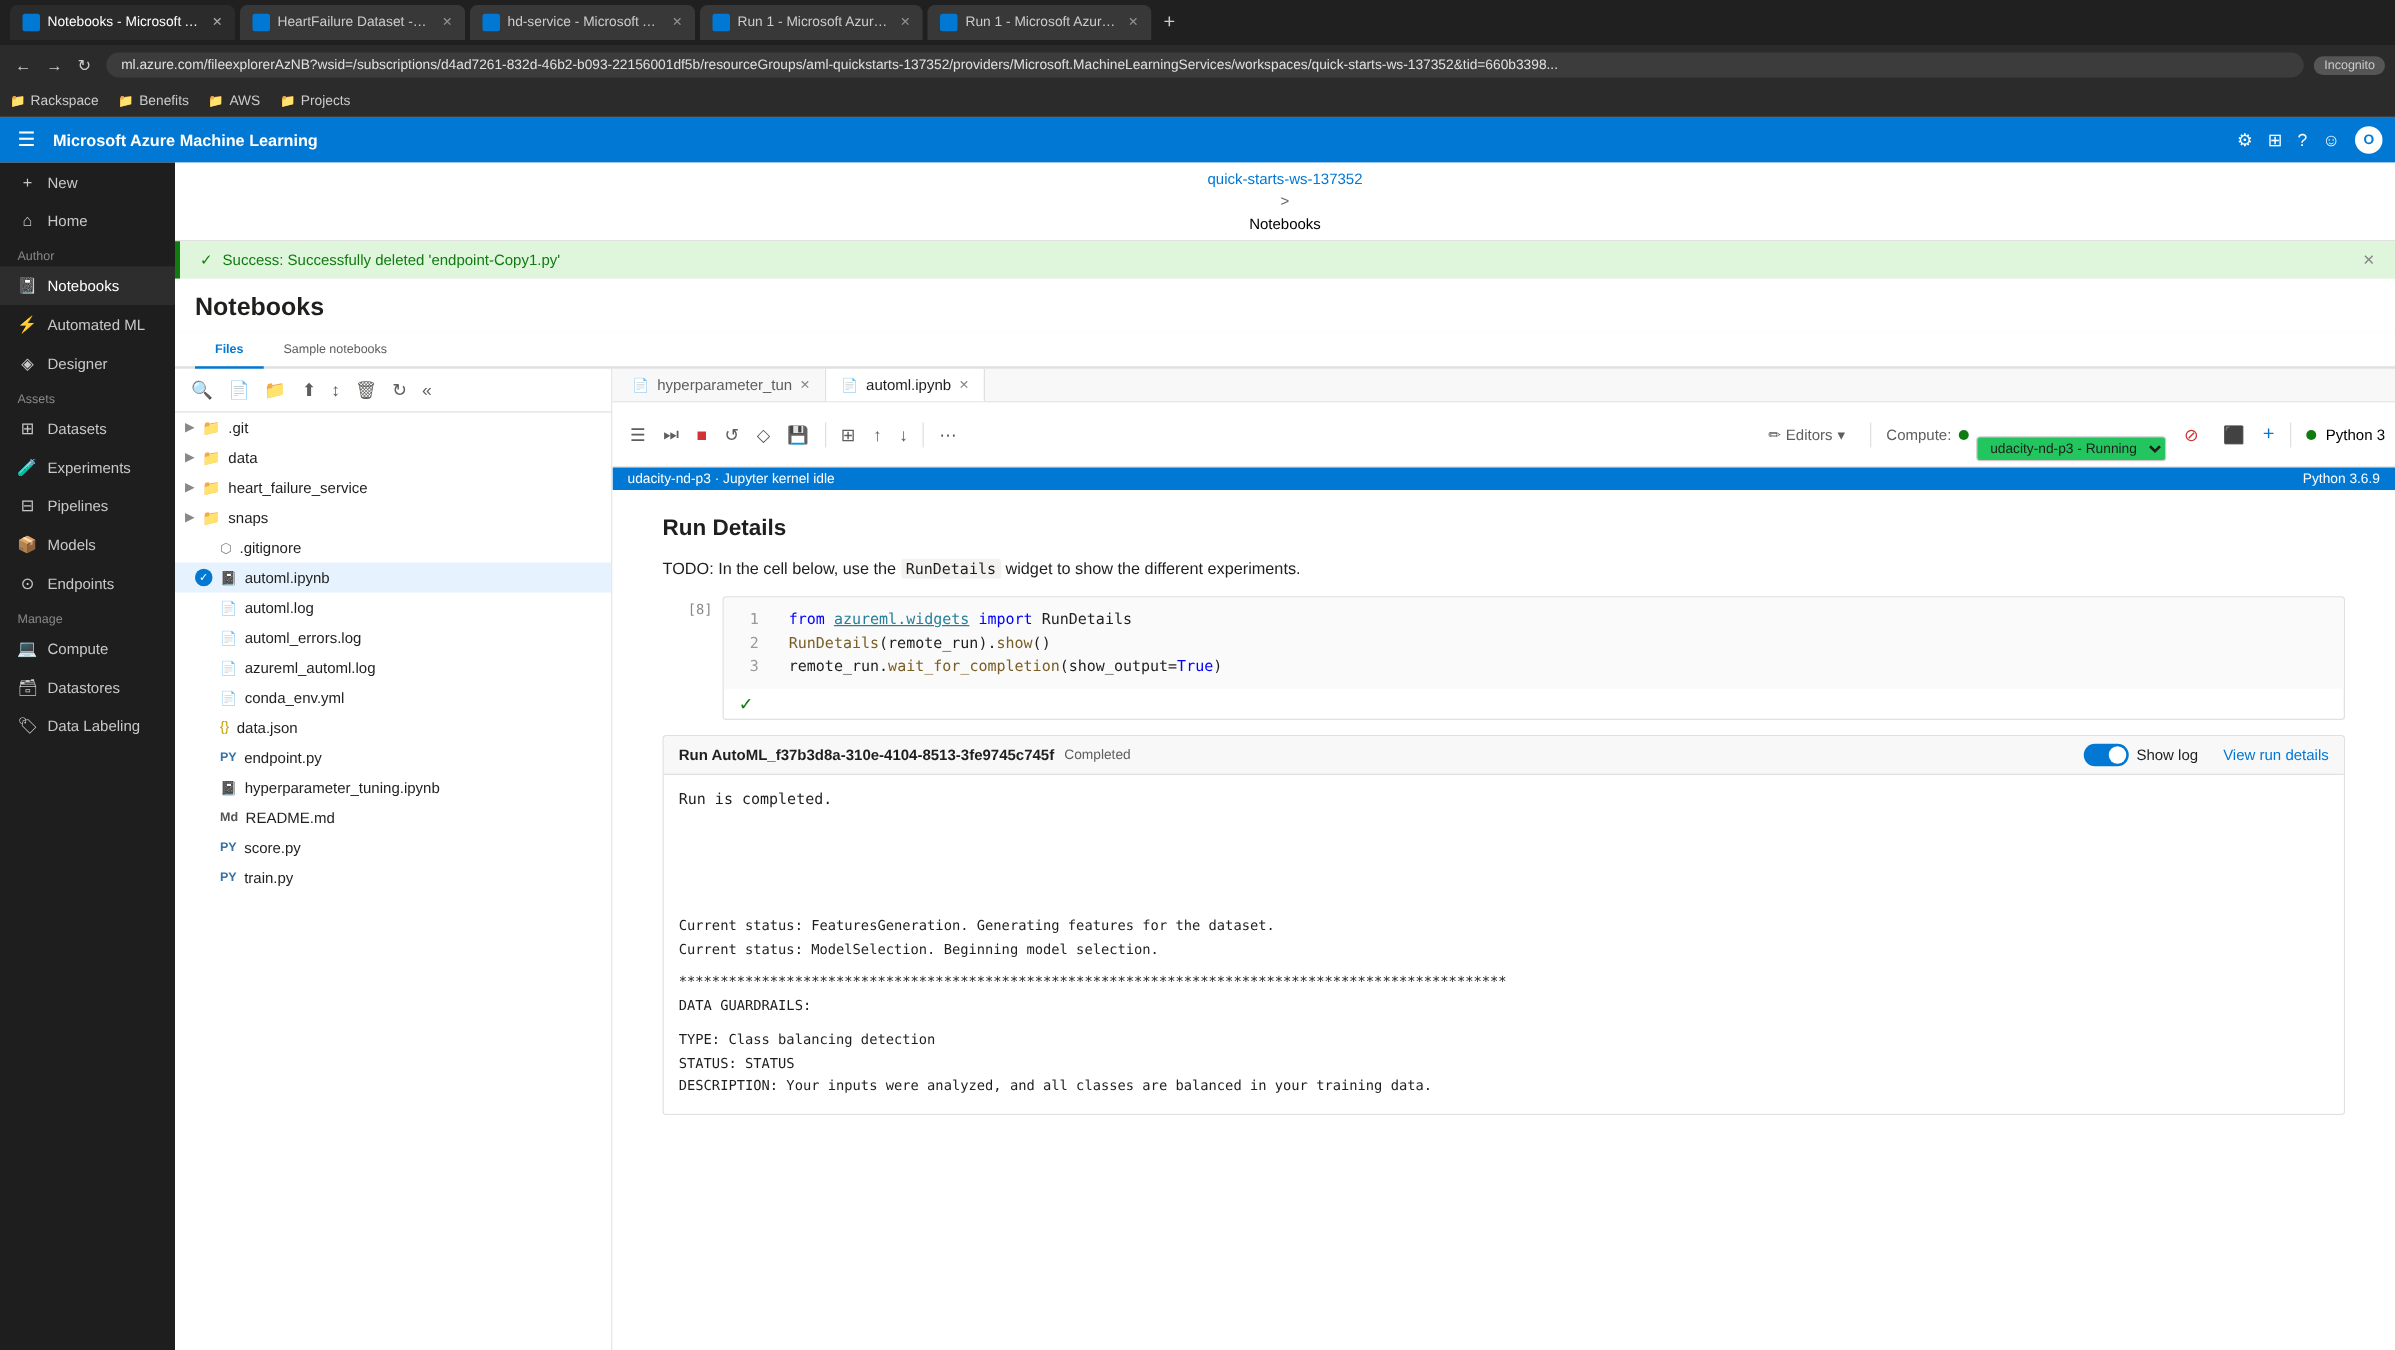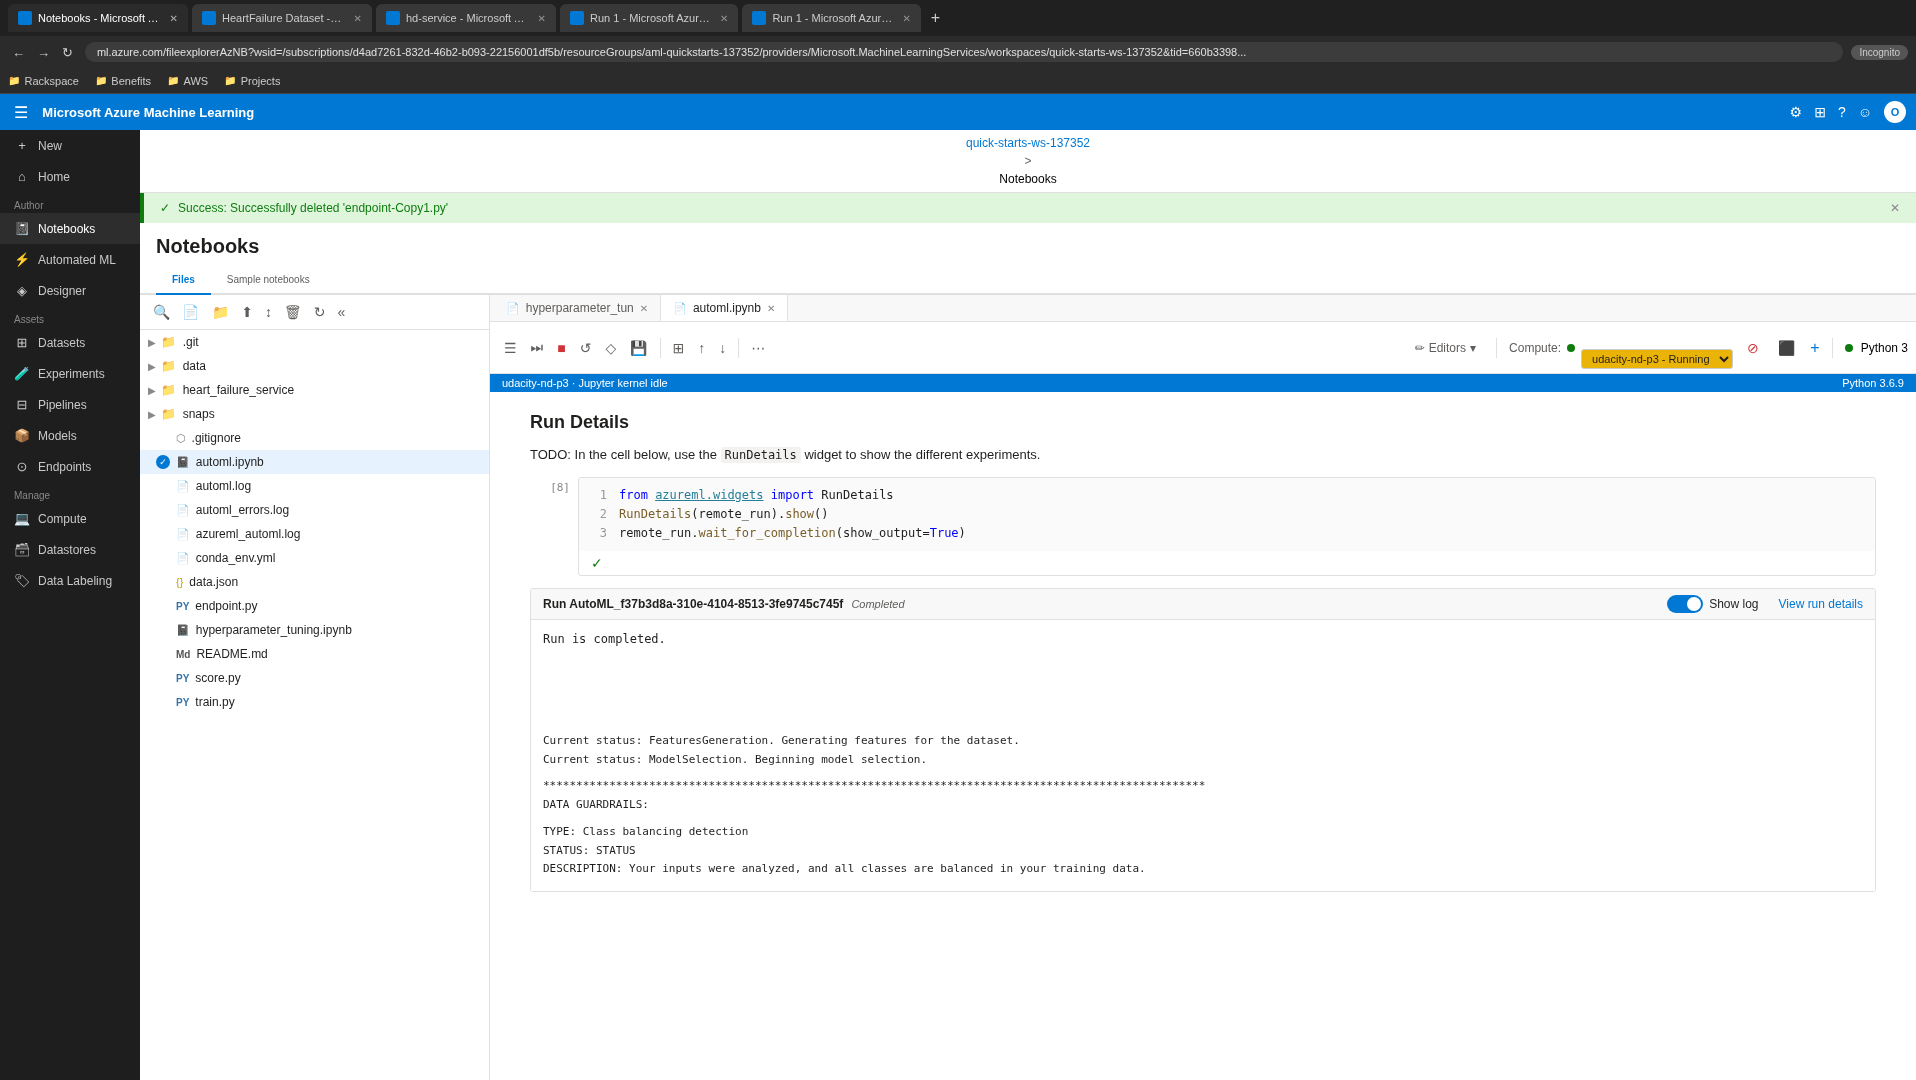--- a/index.html
+++ b/index.html
@@ -94,21 +94,21 @@
     .nb-icon { font-size: 11px; }
 
     
     .nb-toolbar { display: flex; align-items: center; gap: 2px; padding: 4px 8px; border-bottom: 1px solid #e0e0e0; background: white; }
     .nbt-btn { background: none; border: none; cursor: pointer; font-size: 14px; color: #605e5c; padding: 3px 6px; border-radius: 3px; }
     .nbt-separator { width: 1px; background: #e0e0e0; height: 20px; margin: 0 4px; }
     .nbt-right { margin-left: auto; display: flex; align-items: center; gap: 8px; }
     .editors-btn { display: flex; align-items: center; gap: 4px; color: #605e5c; font-size: 12px; cursor: pointer; padding: 3px 8px; border-radius: 3px; }
     .compute-section { display: flex; align-items: center; gap: 6px; font-size: 12px; color: #605e5c; }
     .compute-dot { width: 8px; height: 8px; border-radius: 50%; background: #107c10; flex-shrink: 0; }
-    .compute-select { border: 1px solid #ccc; border-radius: 3px; padding: 2px 6px; font-size: 11px; color: #201f1e; background: #eab308; cursor: pointer; margin-top: 23px; }
+    .compute-select { border: 1px solid #ccc; border-radius: 3px; padding: 2px 6px; font-size: 11px; color: #201f1e; background: #22c55e; cursor: pointer; margin-top: 23px; }
     .compute-add { color: #0078d4; font-size: 16px; cursor: pointer; }
     .kernel-dot { width: 8px; height: 8px; border-radius: 50%; background: #107c10; flex-shrink: 0; }
     .kernel-label { font-size: 12px; }
 
     
     .kernel-status-bar { background: #0078d4; color: white; font-size: 11px; padding: 3px 12px; display: flex; align-items: center; justify-content: space-between; }
 
     
     .nb-content { flex: 1; overflow-y: auto; padding: 20px 40px; background: white; }
 
@@ -116,33 +116,33 @@
     .nb-text { font-size: 13px; color: #201f1e; margin-bottom: 8px; line-height: 1.5; }
     .inline-code { font-family: 'Consolas', monospace; background: #f3f2f1; padding: 1px 4px; border-radius: 2px; font-size: 12px; }
 
     
     .code-cell { display: flex; gap: 8px; margin: 12px 0; }
     .cell-number { color: #888; font-size: 11px; min-width: 40px; text-align: right; padding-top: 4px; font-family: monospace; }
     .cell-body { flex: 1; border: 1px solid #e0e0e0; border-radius: 3px; overflow: hidden; }
     .code-area { background: #fafafa; padding: 8px 12px; font-family: 'Consolas', monospace; font-size: 12px; line-height: 1.6; }
     .code-line { display: flex; gap: 12px; }
     .line-num { color: #999; min-width: 16px; text-align: right; }
-    .line-code { color: #201f1e; }
+    .line-code { color: #201f1e; margin-left: 12px; }
     .kw-from { color: #0000ff; }
     .kw-import { color: #0000ff; }
     .kw-true { color: #0000ff; }
     .fn-name { color: #795e26; }
     .module-name { color: #267f99; text-decoration: underline; cursor: pointer; }
     .cell-check { color: #107c10; padding: 4px 12px; font-size: 14px; }
 
     
     .output-cell { margin: 8px 0 12px; border: 1px solid #e0e0e0; border-radius: 3px; overflow: hidden; }
     .output-header { display: flex; align-items: center; padding: 6px 12px; background: #f8f8f8; border-bottom: 1px solid #e0e0e0; gap: 8px; }
     .run-id { font-size: 12px; font-weight: 600; color: #201f1e; }
-    .completed-badge { font-size: 11px; color: #605e5c; font-style: italic; }
+    .completed-badge { font-size: 11px; color: #605e5c; }
     .show-log-toggle { margin-left: auto; display: flex; align-items: center; gap: 6px; }
     .toggle-switch { width: 36px; height: 18px; background: #0078d4; border-radius: 9px; position: relative; cursor: pointer; }
     .toggle-knob { width: 14px; height: 14px; background: white; border-radius: 50%; position: absolute; right: 2px; top: 2px; }
     .show-log-label { font-size: 12px; color: #201f1e; }
     .view-run-link { color: #0078d4; font-size: 12px; cursor: pointer; margin-left: 12px; }
 
     .output-body { padding: 12px; font-family: 'Consolas', monospace; font-size: 12px; color: #201f1e; background: white; min-height: 100px; }
     .output-log { padding: 12px; font-family: 'Consolas', monospace; font-size: 11px; color: #201f1e; background: white; line-height: 1.7; }
 
     

